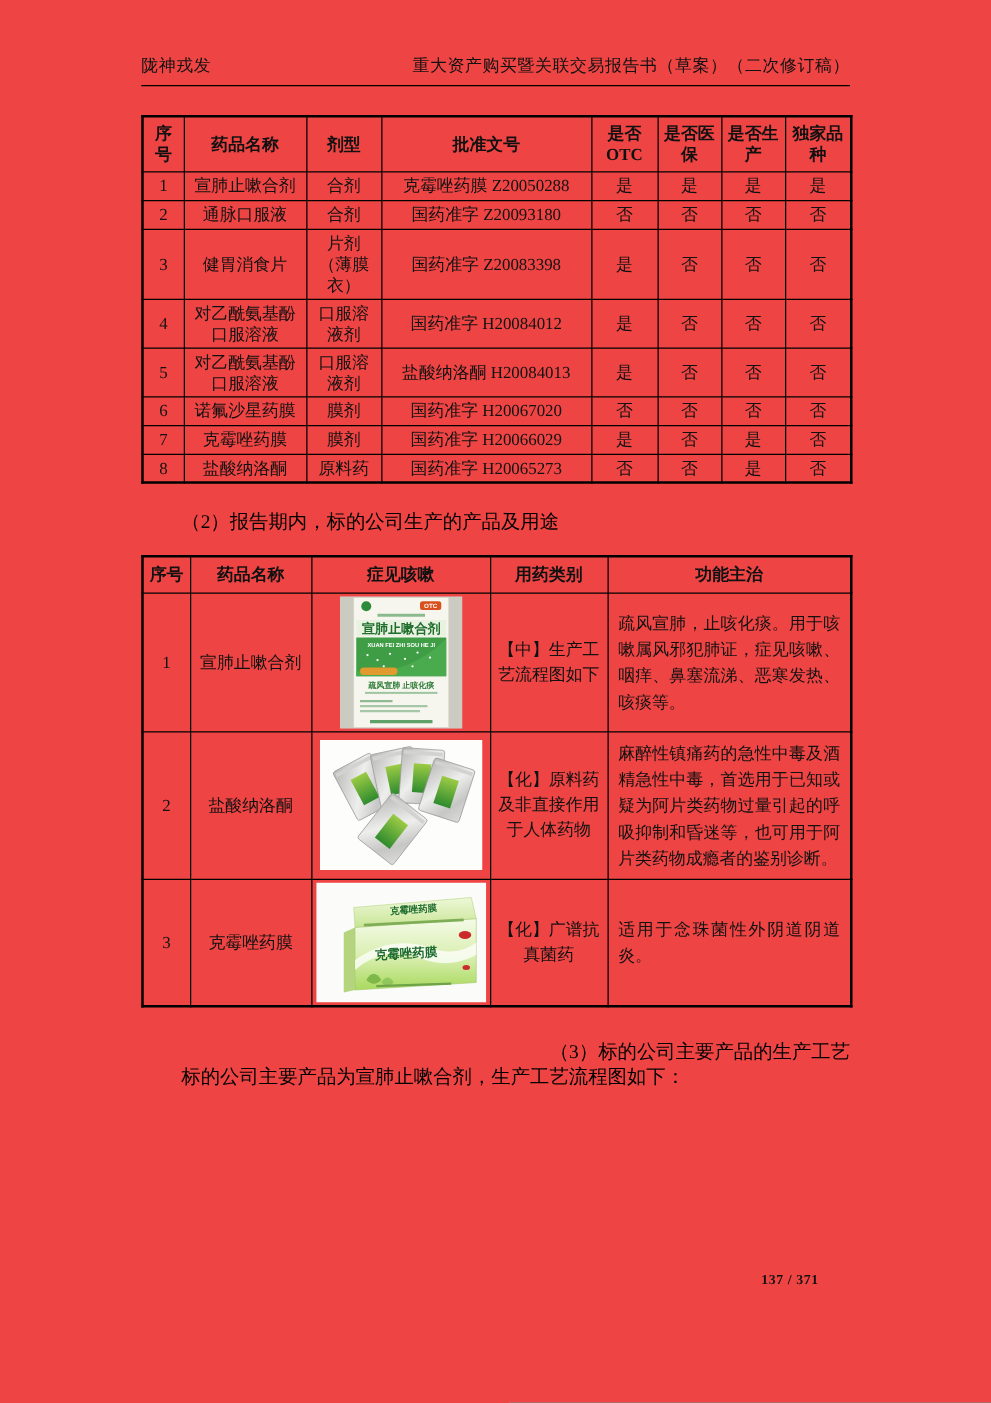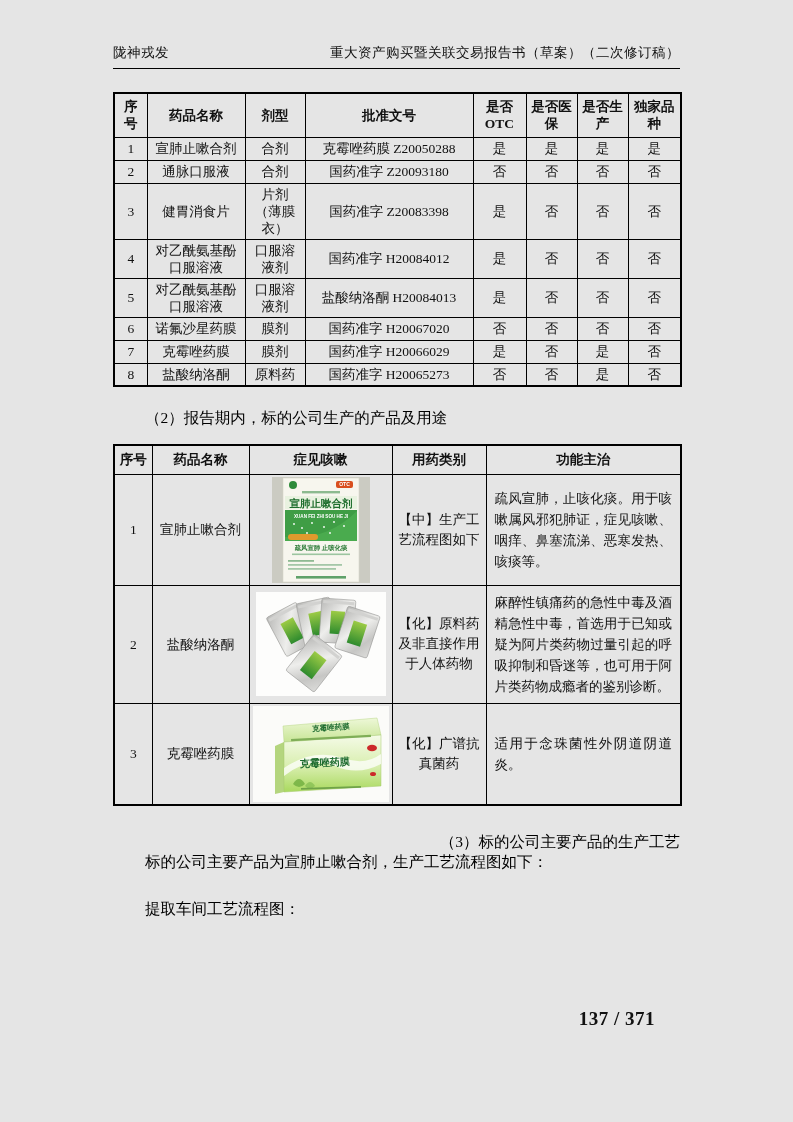--- a/index.html
+++ b/index.html
@@ -1,19 +1,19 @@
 <!DOCTYPE html>
 <html><head>
 <meta charset="utf-8">
 <style>
   * { margin:0; padding:0; box-sizing:border-box; }
   html,body { background:#888; }
   body { font-family:"Liberation Serif","DejaVu Serif",serif; color:#111; }
   .page {
-    position:relative; width:793px; height:1122px; background:#e5e5e5;
+    position:relative; width:793px; height:1122px; background:#ef4444;
     margin:0 auto; overflow:hidden;
   }
   .content { margin:0 113px; width:567px; }
 
   
   .running-header {
     display:flex; justify-content:space-between; align-items:flex-end;
     padding-top:44px; padding-bottom:6px; border-bottom:1.6px solid #000;
     font-size:13.5px; letter-spacing:0.5px;
   }
@@ -42,21 +42,21 @@
   .heading, .para {
     font-size:15.5px; line-height:20px; text-indent:32px; color:#000;
   }
   .heading.s2 { margin-top:21px; }
   .heading.s3 { margin-top:26px;text-align:right; }
   .para.p1 { }
   .para.p2 { margin-top:27px; }
 
   .page-number {
     position:absolute; bottom:92px; right:138px;
-    font-size:19px; font-weight:bold; letter-spacing:0.5px;
+    font-size:11px; font-weight:bold; letter-spacing:0.5px;
   }
   svg text { user-select:none; }
 </style>
 </head>
 <body>
 
 <div class="page">
   <div class="content">
 
     <div class="running-header">
@@ -315,18 +315,17 @@
           </div>
         </td>
         <td class="cat">【化】广谱抗真菌药</td>
         <td class="indic">适用于念珠菌性外阴道阴道炎。</td>
       </tr>
     </tbody>
       </table>
 
     <p class="heading s3">（3）标的公司主要产品的生产工艺</p>
     <p class="para p1">标的公司主要产品为宣肺止嗽合剂，生产工艺流程图如下：</p>
-    <p class="para p2">提取车间工艺流程图：</p>
 
   </div>
 
   <div class="page-number">137 / 371</div>
 </div>
 
 </body></html>

